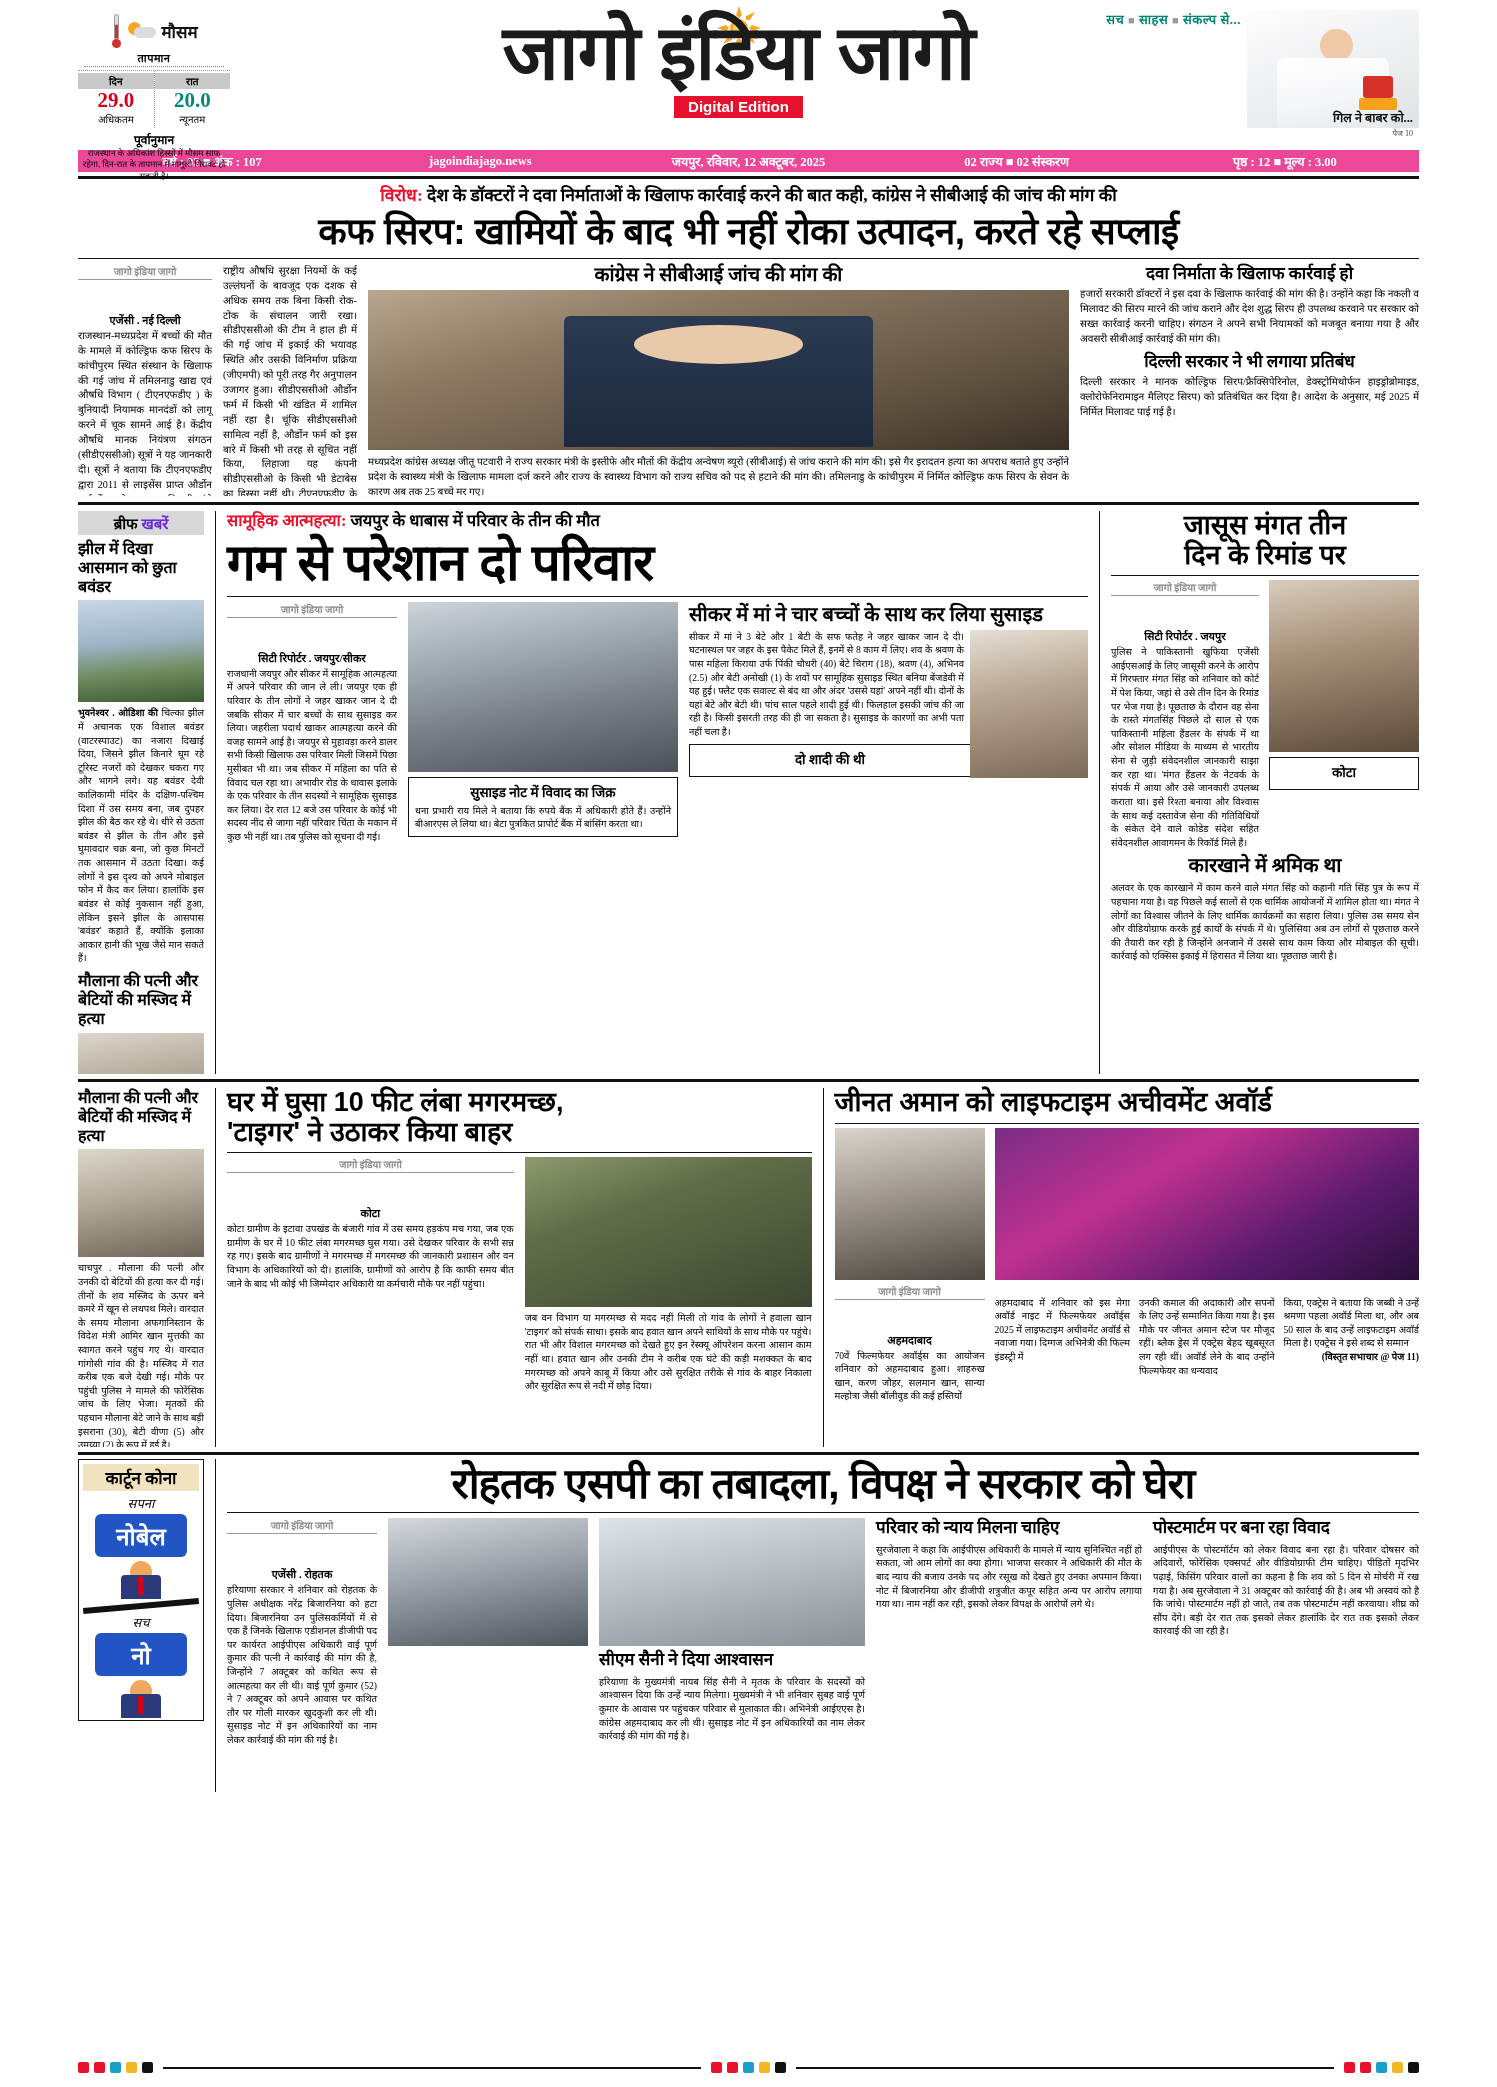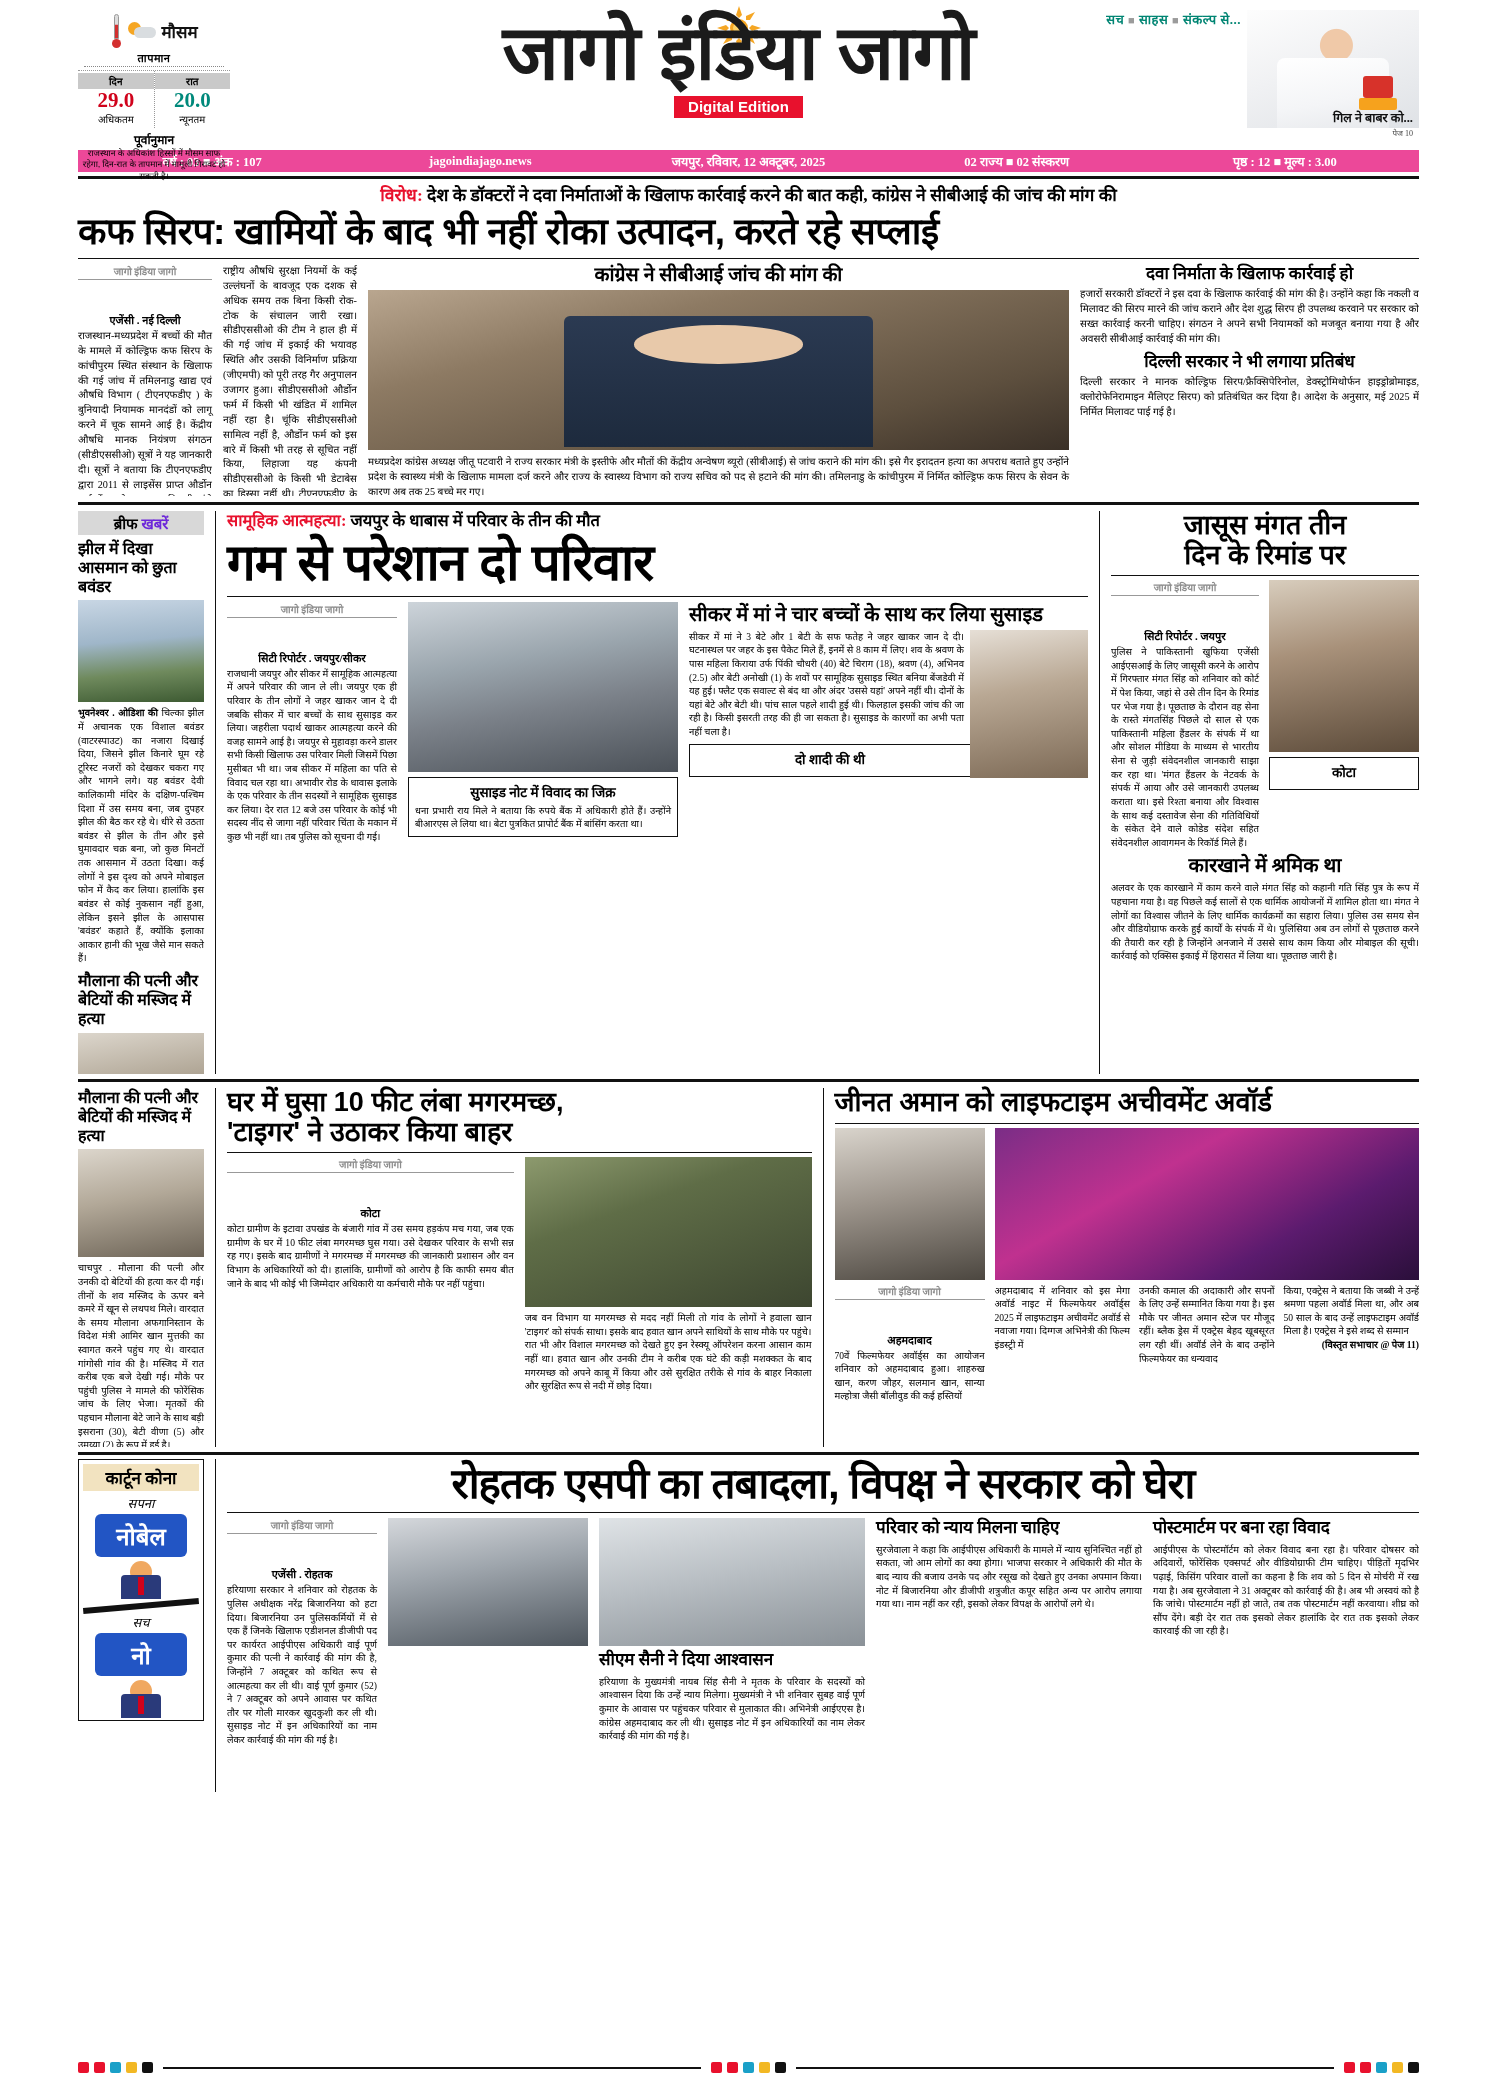--- a/index.html
+++ b/index.html
@@ -139,21 +139,21 @@
   .rule-thick { border-top: 3px solid #111; margin: 4px 0 0; }
 
   
   .kicker {
     font-size: 17.5px; font-weight: bold; line-height: 1.25;
     padding: 6px 0 3px; text-align: center;
   }
   .kicker .red { color: #e8112d; }
   .lead-headline {
     font-size: 37px; font-weight: 900; line-height: 1.08;
-    padding: 2px 0 6px;
+    text-align: center; padding: 2px 0 6px;
     font-family: "Liberation Sans", sans-serif;
     letter-spacing: -.5px;
   }
   .lead-grid {
     display: grid;
     grid-template-columns: 134px 134px 1fr 1fr 164px 164px;
     gap: 0 11px;
     border-top: 1px solid #111;
     padding-top: 5px;
     height: 238px;
@@ -532,21 +532,21 @@
       <div class="head3">जीनत अमान को लाइफटाइम अचीवमेंट अवॉर्ड</div>
       <div style="display:grid;grid-template-columns:150px 1fr;gap:0 10px;margin-top:5px;border-top:1px solid #111;padding-top:4px;">
         <div>
           <div class="photo ph-zeenat"></div>
           <div class="byline-brand" style="margin-top:4px">जागो इंडिया जागो</div>
           <div class="byline">अहमदाबाद</div>
           <div class="tiny">70वें फिल्मफेयर अवॉर्ड्स का आयोजन शनिवार को अहमदाबाद हुआ। शाहरुख खान, करण जौहर, सलमान खान, सान्या मल्होत्रा जैसी बॉलीवुड की कई हस्तियों</div>
         </div>
         <div>
           <div class="photo ph-stage"></div>
-          <div style="display:grid;grid-template-columns:1fr 1fr 1fr;gap:0 9px;margin-top:4px;">
+          <div style="display:grid;grid-template-columns:1fr 1fr 1fr;gap:0 9px;margin-top:16px;">
             <div class="tiny">अहमदाबाद में शनिवार को इस मेगा अवॉर्ड नाइट में फिल्मफेयर अवॉर्ड्स 2025 में लाइफटाइम अचीवमेंट अवॉर्ड से नवाजा गया। दिग्गज अभिनेत्री की फिल्म इंडस्ट्री में</div>
             <div class="tiny">उनकी कमाल की अदाकारी और सपनों के लिए उन्हें सम्मानित किया गया है। इस मौके पर जीनत अमान स्टेज पर मौजूद रहीं। ब्लैक ड्रेस में एक्ट्रेस बेहद खूबसूरत लग रही थीं। अवॉर्ड लेने के बाद उन्होंने फिल्मफेयर का धन्यवाद</div>
             <div>
               <div class="tiny">किया, एक्ट्रेस ने बताया कि जब्बी ने उन्हें श्रमणा पहला अवॉर्ड मिला था, और अब 50 साल के बाद उन्हें लाइफटाइम अवॉर्ड मिला है। एक्ट्रेस ने इसे शब्द से सम्मान</div>
               <div class="tiny" style="text-align:right;font-weight:bold">(विस्तृत सभाचार @ पेज 11)</div>
             </div>
           </div>
         </div>
       </div>
     </div>

